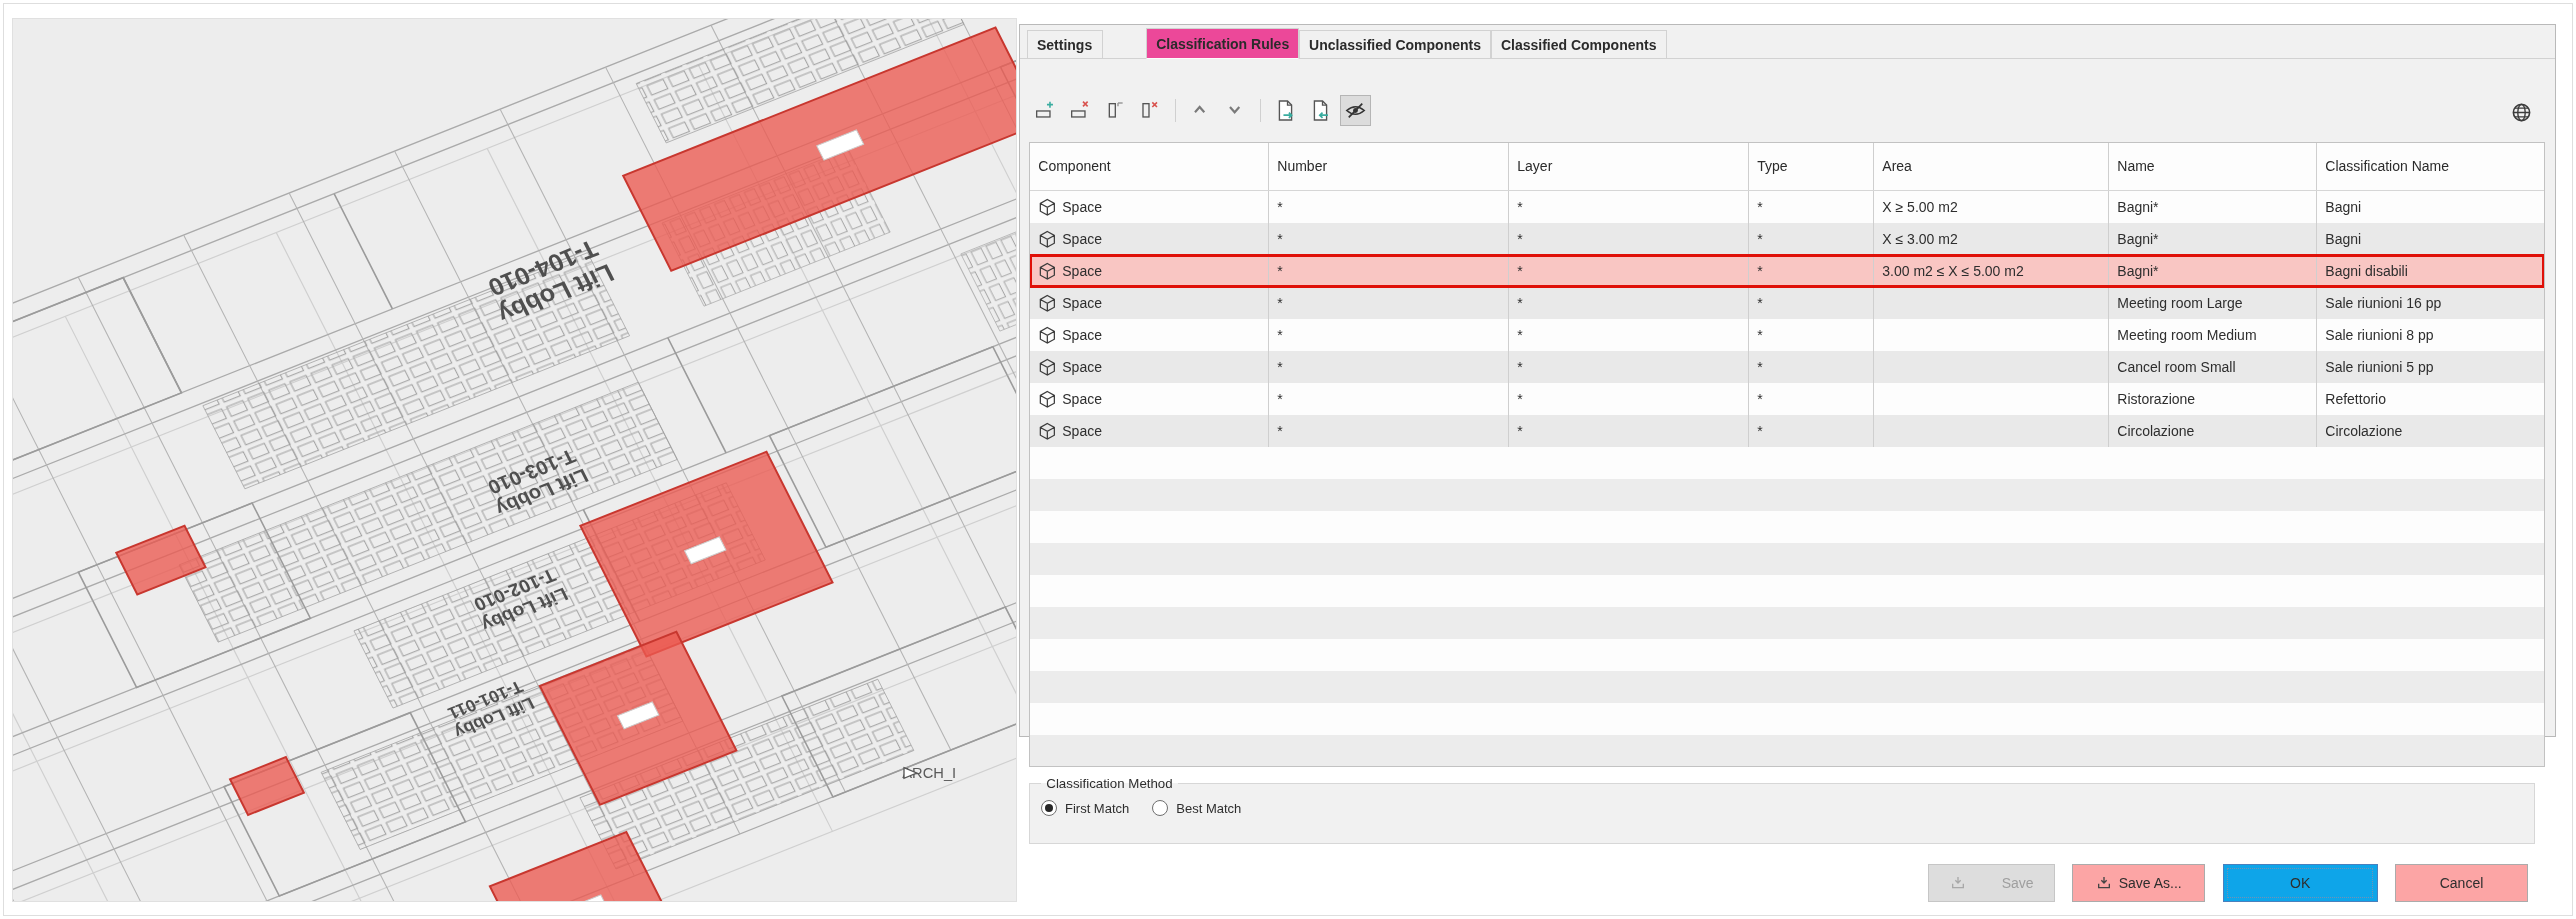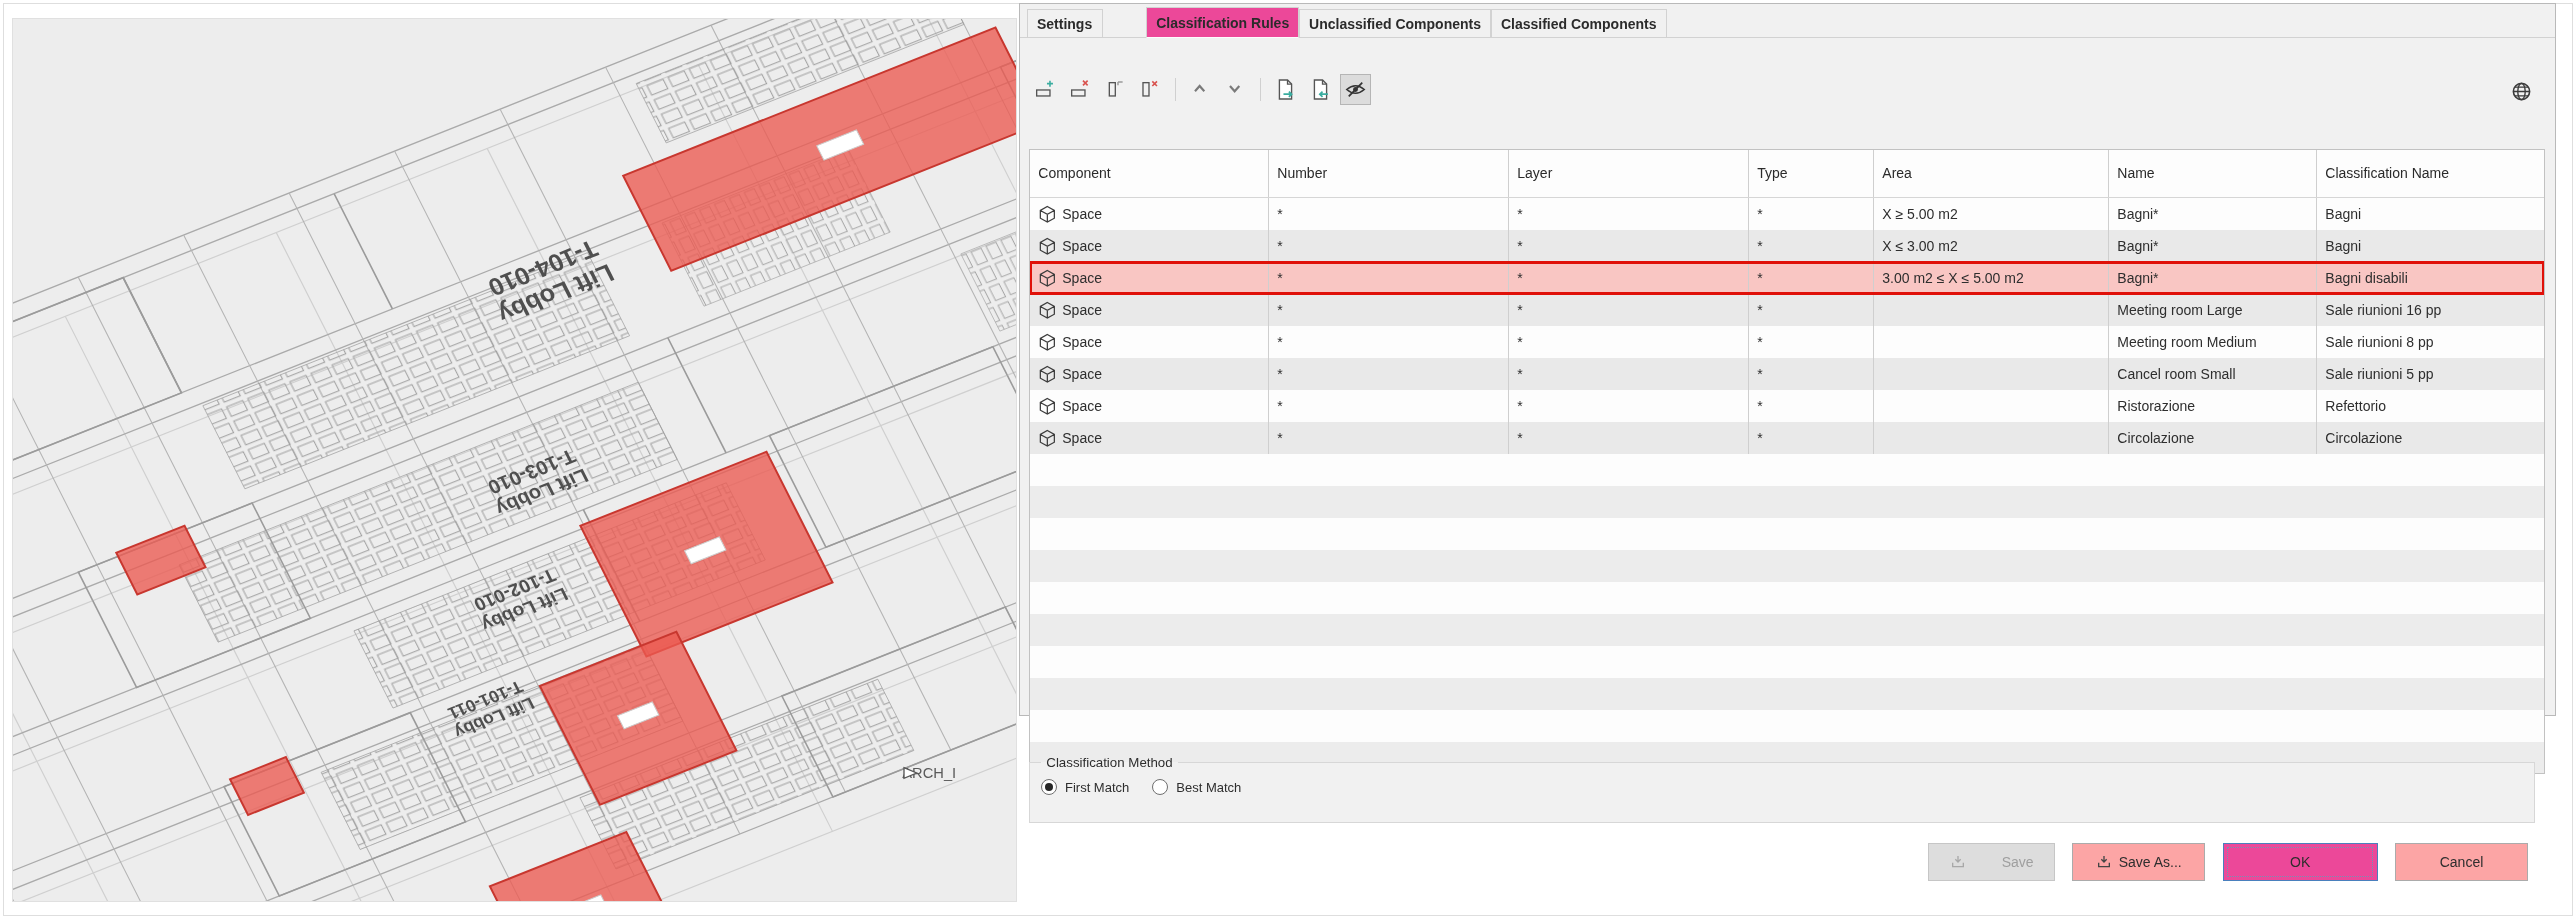--- a/index.html
+++ b/index.html
@@ -12,21 +12,21 @@
             background:#ededed;overflow:hidden;outline:0.7px solid #e0e0e0;}
   .viewport svg{position:absolute;left:0;top:0;}
   .space-label{position:absolute;text-align:center;color:#4f4f4f;font-weight:600;
                line-height:1.15;white-space:nowrap;
                transform:matrix(-0.93,0.37,-0.45,-0.89,0,0) translate(-50%,-50%);}
   .space-label span{display:block;}
   .corner-tag{position:absolute;left:889px;top:746px;display:flex;align-items:center;
               gap:6.7px;color:#5a5a5a;font-size:14.7px;}
 
   
-  .dialog{position:absolute;left:1019px;top:3px;width:1537px;height:713px;
+  .dialog{position:absolute;left:1019px;top:24px;width:1537px;height:713px;
           background:#f1f1f1;border:0.7px solid #b9b9b9;box-sizing:border-box;}
 
   
   .tabbar{position:absolute;left:0;top:0;right:0;height:34px;padding:4px 6.7px 0 6.7px;
           border-bottom:0.7px solid #d2d2d2;display:flex;align-items:flex-end;box-sizing:border-box;}
   .tab{font-size:14px;font-weight:600;padding:5.3px 9.3px;background:#f1f1f1;
        border:0.7px solid #d2d2d2;border-bottom:none;margin-right:-0.7px;position:relative;
        color:#2b2b2b;}
   .tab.active{background:#ec4899;padding-top:7.3px;margin-bottom:-0.7px;border-bottom:0.7px solid #fdfdfd;z-index:2;margin-left:44px;}
 
@@ -34,21 +34,21 @@
   .toolbar{position:absolute;left:9.3px;top:69px;height:32px;display:flex;align-items:center;gap:4px;}
   .tbtn{width:31px;height:31px;background:transparent;border:0.7px solid transparent;
         display:flex;align-items:center;justify-content:center;padding:0;}
   .tbtn.pressed{background:#dcdcdc;border:0.7px solid #b5b5b5;}
   .tsep{width:0.7px;height:23px;background:#d0d0d0;margin:0 5.3px;}
   .globe-btn{position:absolute;right:18.7px;top:73px;width:29px;height:29px;background:transparent;
              border:none;display:flex;align-items:center;justify-content:center;padding:0;}
 
   
   .rules-table{position:absolute;left:9.3px;top:117px;width:1516px;height:625px;
-               background:#8b5cf6;border:0.7px solid #c2c2c2;box-sizing:border-box;overflow:hidden;margin-top:28px;}
+               background:#8b5cf6;border:0.7px solid #c2c2c2;box-sizing:border-box;overflow:hidden;}
   .trow{display:grid;grid-template-columns:239px 240px 240px 125px 235px 208px 227px;
         height:32px;line-height:32px;font-size:14px;}
   .thead{height:47px;line-height:47px;border-bottom:0.7px solid #d6d6d6;background:#fdfdfd;}
   .thead .cell{color:#2b2b2b;}
   .cell{padding:0 0 0 8px;white-space:nowrap;overflow:hidden;border-right:0.7px solid #cfcfcf;
         display:flex;align-items:center;gap:5.3px;}
   .cell:last-child{border-right:none;}
   .trow.odd{background:#fdfdfd;}
   .trow.even{background:#e9e9e9;}
   .trow.sel{background:#f9c6c3;outline:3.3px solid #e01008;outline-offset:-2px;position:relative;z-index:2;}
@@ -67,21 +67,21 @@
   .radio.on::after{content:'';position:absolute;left:2.7px;top:2.7px;width:8px;height:8px;
                    border-radius:50%;background:#262626;}
 
   
   .btnrow{position:absolute;right:27px;top:839px;display:flex;gap:17.3px;align-items:center;}
   .btn{height:38px;background:#fca5a5;border:0.7px solid #ababab;font-size:14px;color:#2e2e2e;
        display:flex;align-items:center;justify-content:center;gap:6.7px;box-sizing:border-box;
        font-family:"Liberation Sans", sans-serif;position:relative;}
   .btn.save{width:127px;color:#9f9f9f;background:#dddddd;border-color:#c6c6c6;gap:36px;}
   .btn.saveas{width:133px;}
-  .btn.ok{width:155px;background:#ec4899;border:1.3px solid #4a80bd;}
+  .btn.ok{width:155px;background:#0ea5e9;border:1.3px solid #4a80bd;}
   .btn.ok::after{content:'';position:absolute;inset:3.3px;border:1.3px dotted #7491b4;}
   .btn.cancel{width:133px;}
 </style>
 </head>
 <body>
 
 <div class="frame"></div>
 
 <div class="viewport">
   <svg width="1003" height="882" viewBox="0 0 1503 1322">

